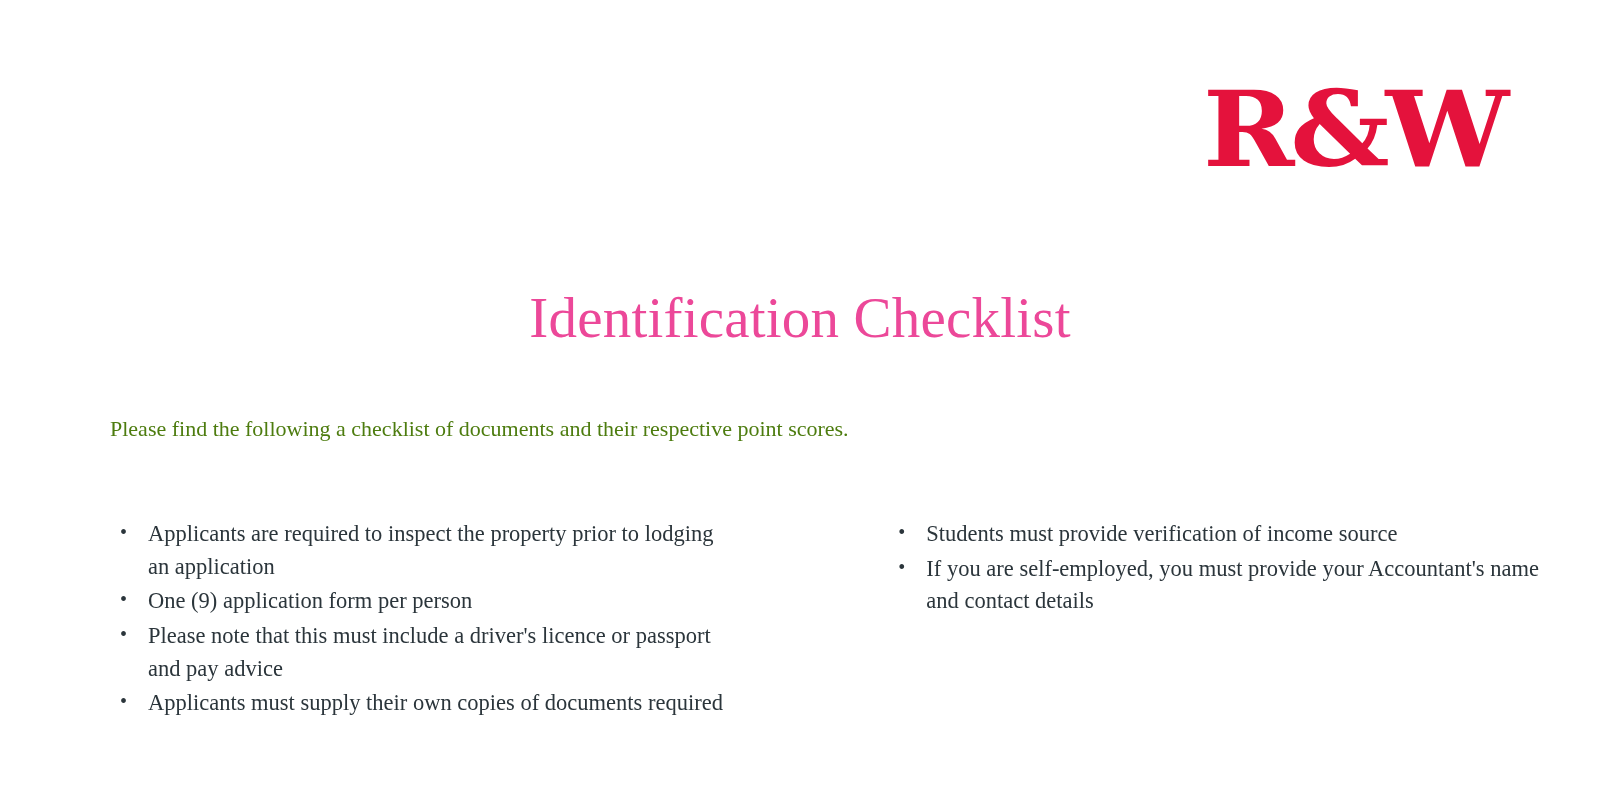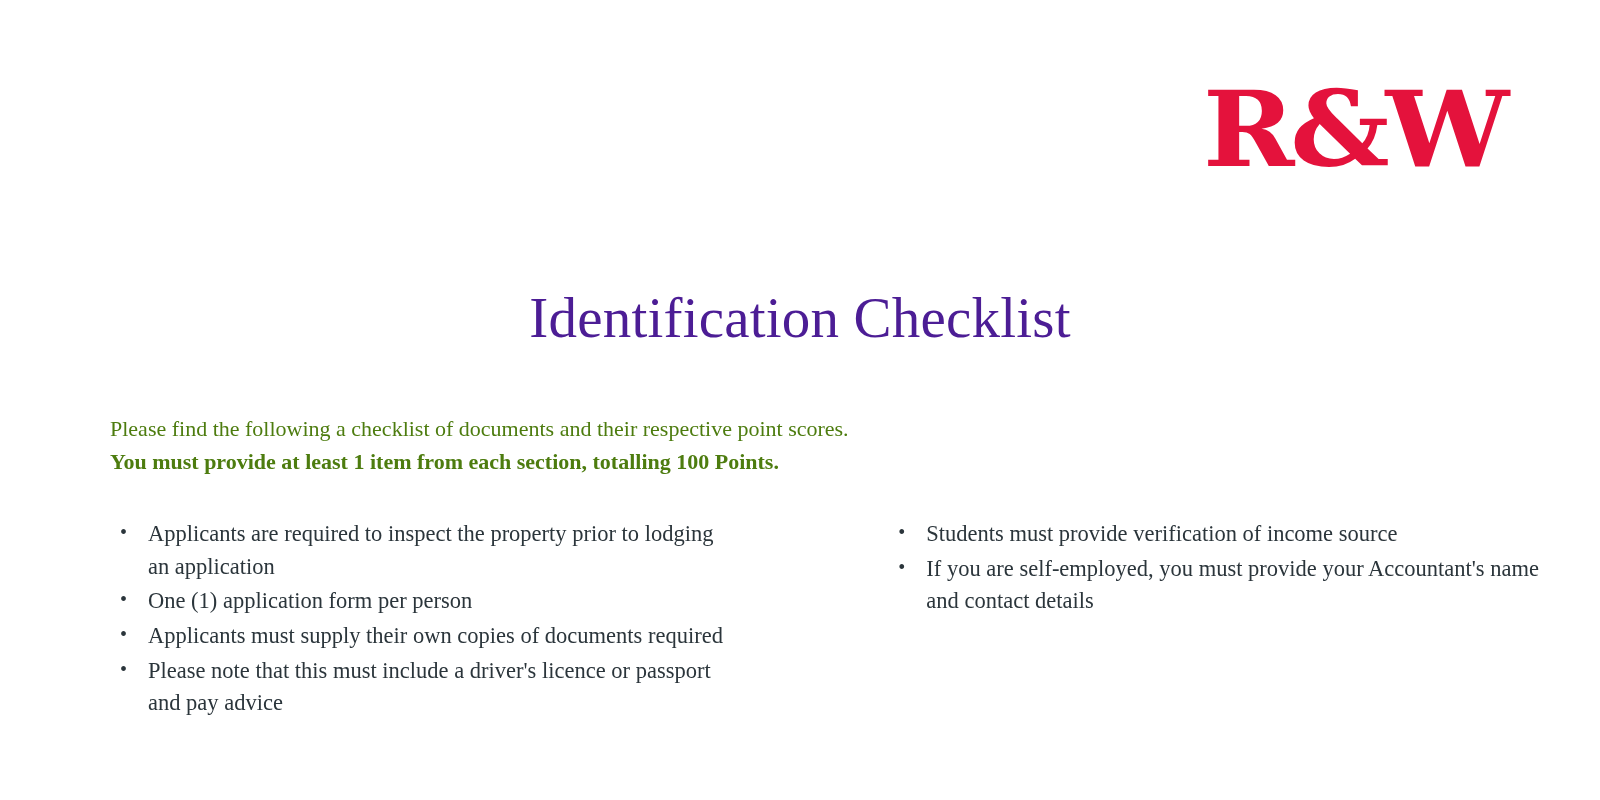--- a/index.html
+++ b/index.html
@@ -47,21 +47,21 @@
   .doc-title {
     position: absolute;
     top: 285px;
     left: 0;
     width: 1600px;
     text-align: center;
     font-family: "Liberation Serif", serif;
     font-weight: normal;
     font-size: 57px;
     line-height: 1.15;
-    color: #4c1d95;
+    color: #ec4899;
     margin: 0;
     letter-spacing: 0.2px;
   }
 
   
   .intro {
     position: absolute;
     top: 412px;
     left: 110px;
     width: 1200px;
@@ -129,31 +129,30 @@
 <div class="page">
 
   <div class="logo-wrap">
     <span class="logo-text">R&amp;W</span>
   </div>
 
   <h1 class="doc-title">Identification Checklist</h1>
 
   <div class="intro">
     <span class="line1">Please find the following a checklist of documents and their respective point scores.</span>
-    <span class="line2">You must provide at least 1 item from each section, totalling 100 Points.</span>
   </div>
 
   <div class="columns">
 
     <div class="col col-left">
       <ul class="bullets">
         <li>Applicants are required to inspect the property prior to lodging an application</li>
-        <li>One (1) application form per person</li>
+        <li>One (9) application form per person</li>
+        <li>Please note that this must include a driver's licence or passport and pay advice</li>
         <li>Applicants must supply their own copies of documents required</li>
-        <li>Please note that this must include a driver's licence or passport and pay advice</li>
       </ul>
     </div>
 
     <div class="col col-right">
       <ul class="bullets">
         <li>Students must provide verification of income source</li>
         <li>If you are self-employed, you must provide your Accountant's name and contact details</li>
       </ul>
     </div>
 

